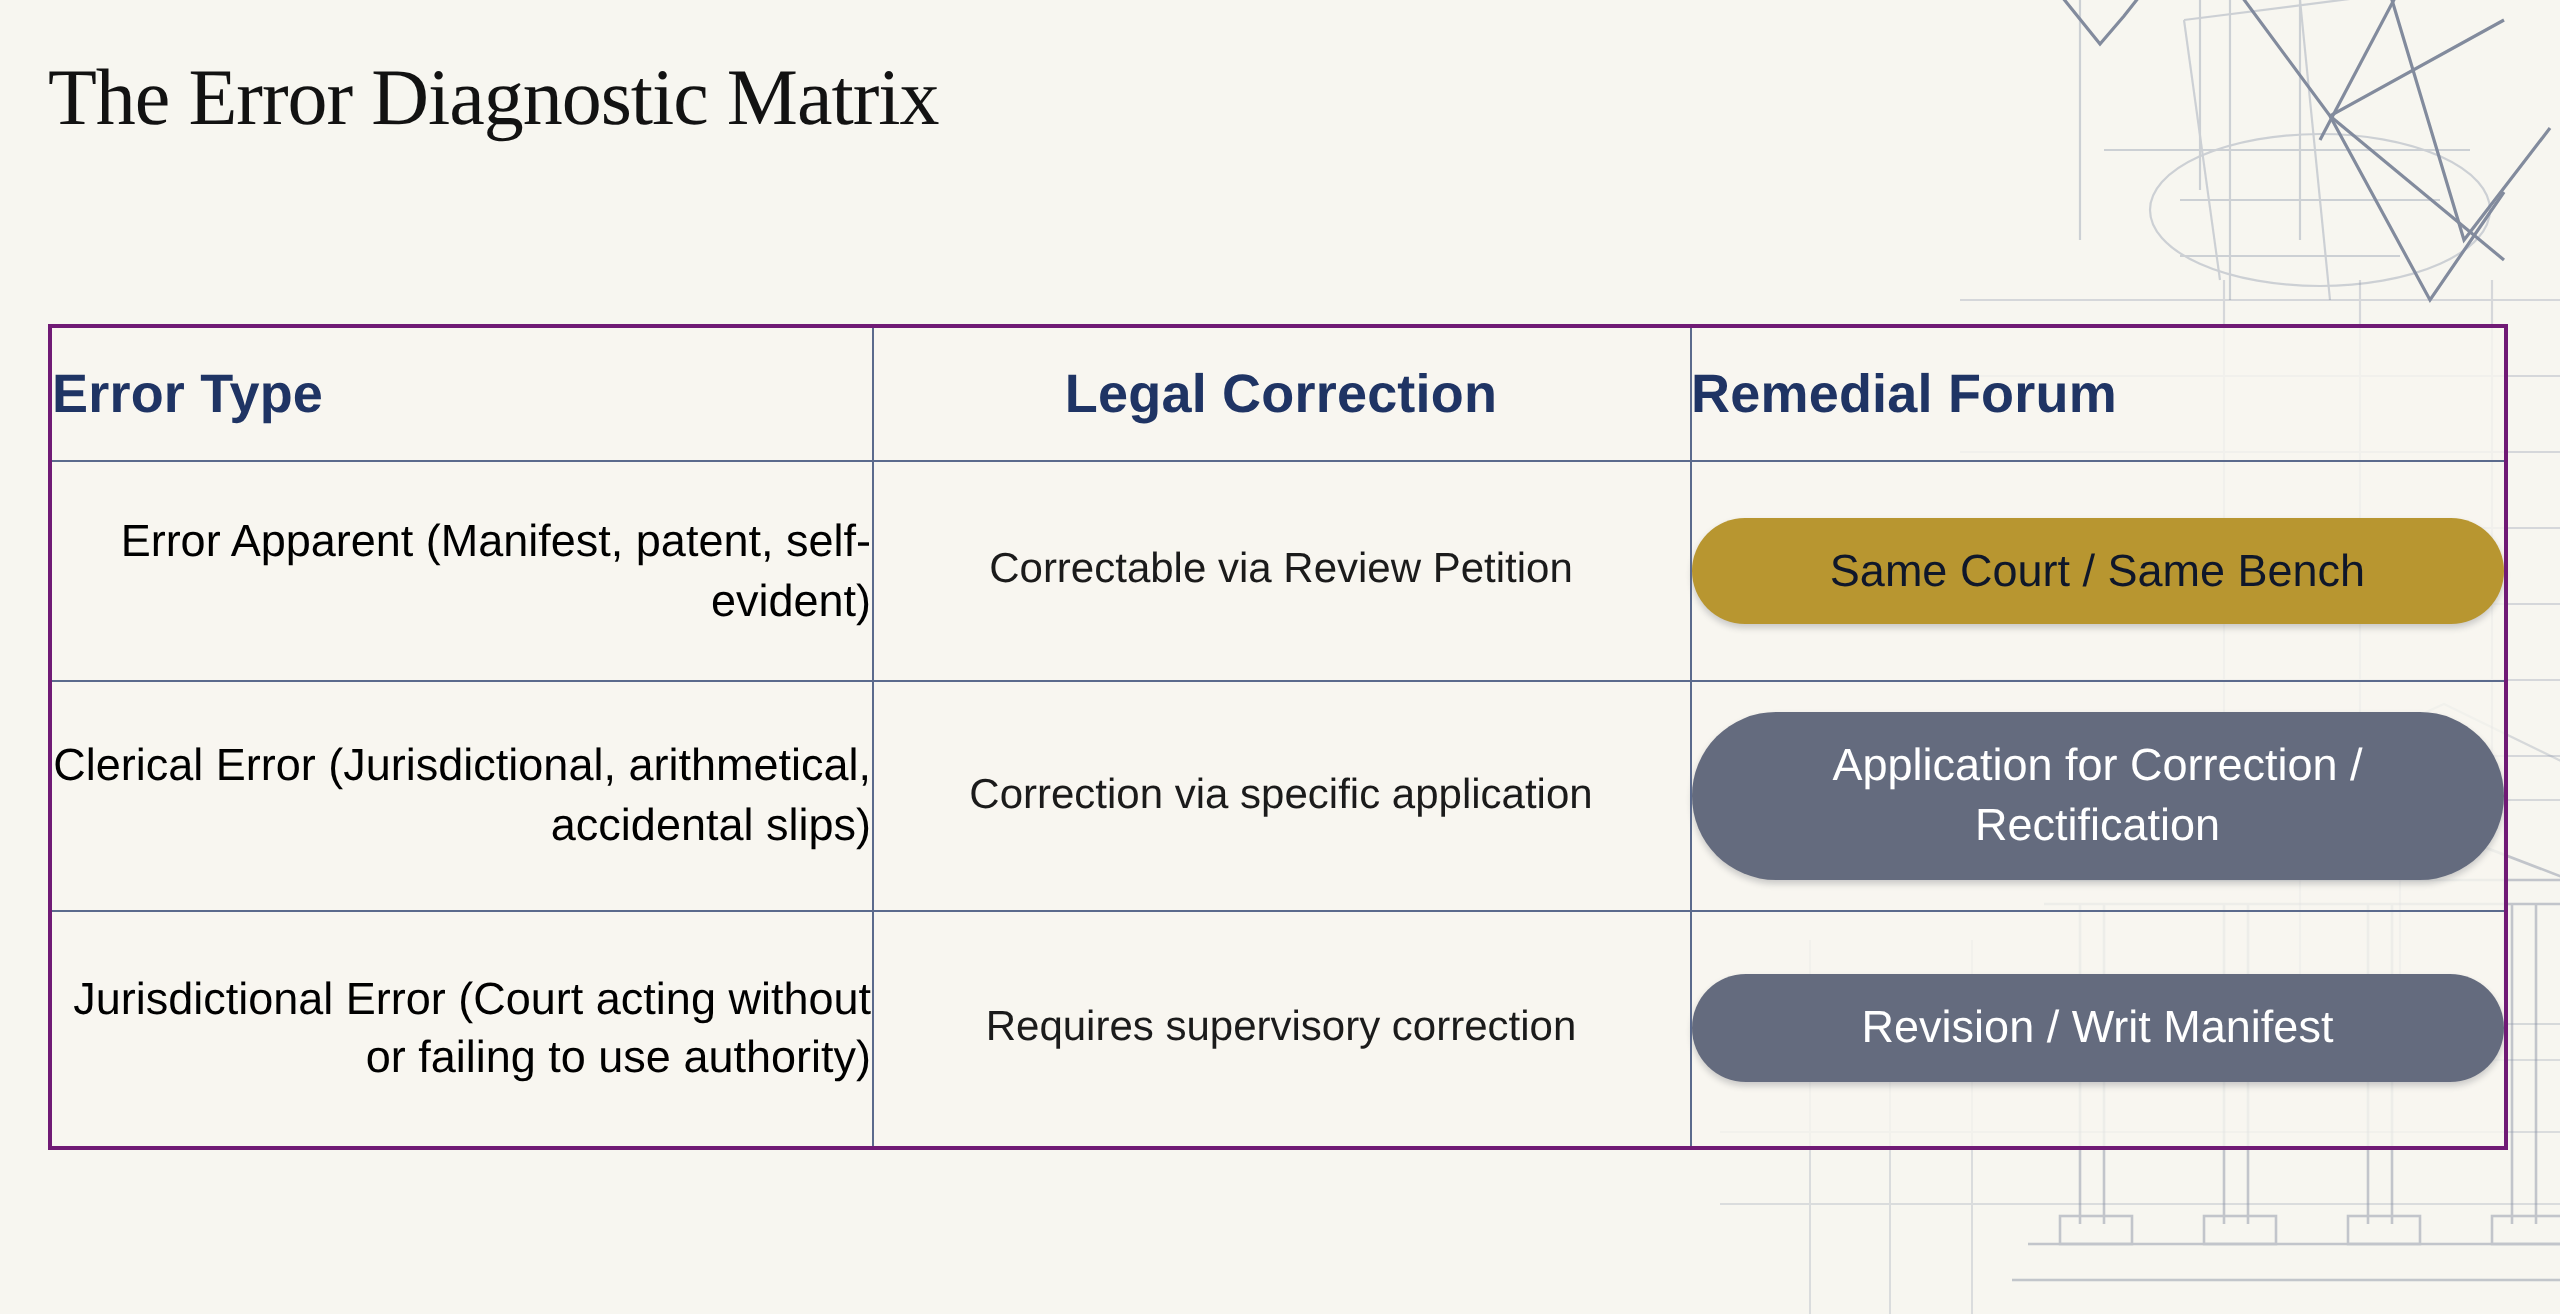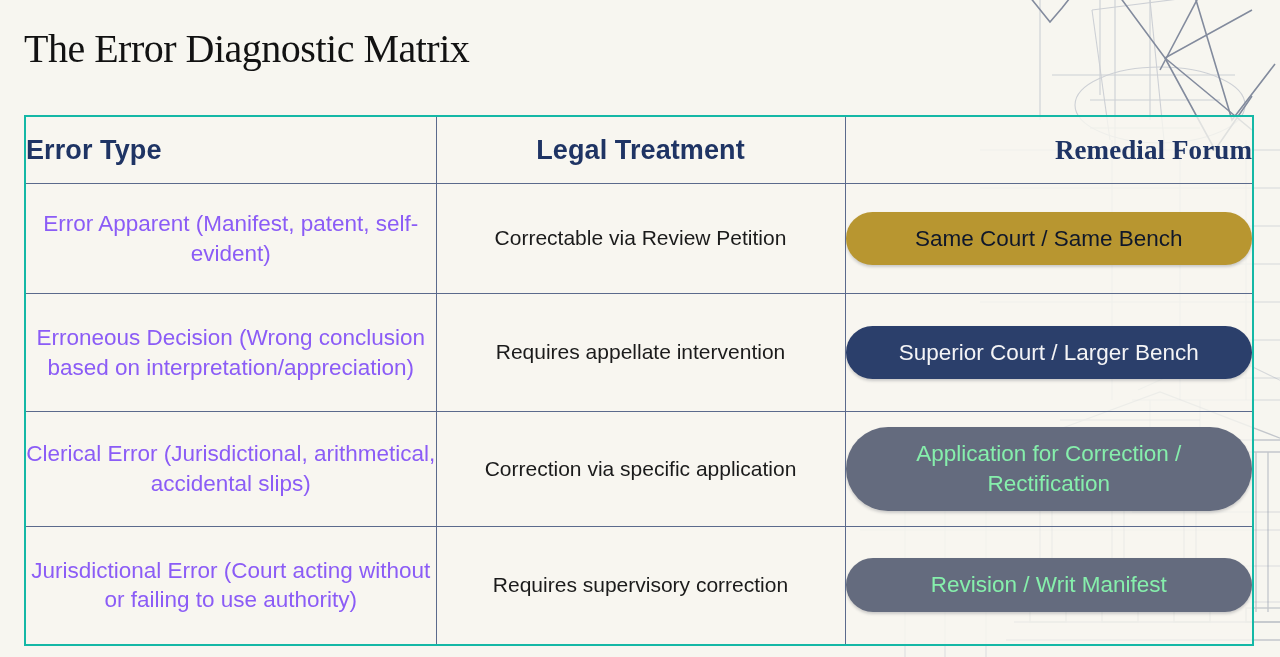--- a/index.html
+++ b/index.html
@@ -46,21 +46,22 @@
     left: 24px;
     top: 115px;
     width: 1228px;
     z-index: 2;
   }
   table.matrix {
     width: 100%;
     border-collapse: collapse;
     table-layout: fixed;
     background: rgba(247,246,240,0.80);
-    border: 2px solid #14b8a6;
+    border: 2px solid #701a75;
+    margin-top: 47px;
   }
   table.matrix col.c1 { width: 411px; }
   table.matrix col.c2 { width: 409px; }
   table.matrix col.c3 { width: 408px; }
 
   table.matrix th,
   table.matrix td {
     border: 1px solid #5b6a8c;
     vertical-align: middle;
     padding: 0;
@@ -69,28 +70,28 @@
   thead tr th {
     border-bottom: 3px solid #2b3a5c;
     height: 66px;
     color: #1f3464;
     font-size: 27px;
     font-weight: bold;
     letter-spacing: 0.1px;
   }
   th.h-left  { text-align: left;   padding-left: 12px; }
   th.h-mid   { text-align: center; }
-  th.h-right { text-align: right; font-family: Liberation Serif, serif; }
+  th.h-right { text-align: left; }
 
   td.cell-type {
-    text-align: center;
+    text-align: right;
     padding: 9px 10px 9px 12px;
     font-size: 22.5px;
     line-height: 1.32;
-    color: #8b5cf6;
+    color: #000000;
   }
   td.cell-treatment {
     text-align: center;
     padding: 9px 14px;
     font-size: 21px;
     line-height: 1.34;
     color: #1b1b1b;
   }
   td.cell-forum {
     text-align: center;
@@ -110,21 +111,21 @@
     border-radius: 999px;
     color: #0f172a;
     font-size: 22.5px;
     line-height: 1.33;
     padding: 12px 18px;
     text-align: center;
     box-shadow: 0 2px 3px rgba(40,45,60,0.22);
   }
   .pill.gold  { background: #b89630; }
   .pill.navy  { background: #2b3f6b; color: #f4f4f6; }
-  .pill.slate { background: #646b7e; color: #86efac; text-align: center; }
+  .pill.slate { background: #646b7e; color: #ffffff; text-align: center; }
 </style>
 </head>
 <body>
 
 <svg class="bg-art" viewBox="0 0 1280 657" aria-hidden="true">
   <g stroke="#3c4a6b" fill="none" stroke-width="1.6" opacity="0.62">
     <path d="M1000 -40 L1050 22 L1062 8 L1092 -30"></path>
     <path d="M1100 -30 L1165 58 L1252 10"></path>
     <path d="M1190 -20 L1232 120 L1275 64"></path>
     <path d="M1165 58 L1215 150 L1252 96"></path>
@@ -203,39 +204,32 @@
 <div class="matrix-wrap">
   <table class="matrix">
     <colgroup>
       <col class="c1">
         <col class="c2">
         <col class="c3">
     </colgroup>
     <thead>
       <tr>
         <th class="h-left">Error Type</th>
-        <th class="h-mid">Legal Treatment</th>
+        <th class="h-mid">Legal Correction</th>
         <th class="h-right">Remedial Forum</th>
       </tr>
     </thead>
     <tbody>
       <tr class="r1">
         <td class="cell-type">Error Apparent (Manifest, patent, self-evident)</td>
         <td class="cell-treatment">Correctable via Review Petition</td>
         <td class="cell-forum">
           <span class="pill gold">Same Court / Same Bench</span>
         </td>
       </tr>
-      <tr class="r2">
-        <td class="cell-type">Erroneous Decision (Wrong conclusion based on interpretation/appreciation)</td>
-        <td class="cell-treatment">Requires appellate intervention</td>
-        <td class="cell-forum">
-          <span class="pill navy">Superior Court / Larger Bench</span>
-        </td>
-      </tr>
       <tr class="r3">
         <td class="cell-type">Clerical Error (Jurisdictional, arithmetical, accidental slips)</td>
         <td class="cell-treatment">Correction via specific application</td>
         <td class="cell-forum">
           <span class="pill slate">Application for Correction / Rectification</span>
         </td>
       </tr>
       <tr class="r4">
         <td class="cell-type">Jurisdictional Error (Court acting without or failing to use authority)</td>
         <td class="cell-treatment">Requires supervisory correction</td>

